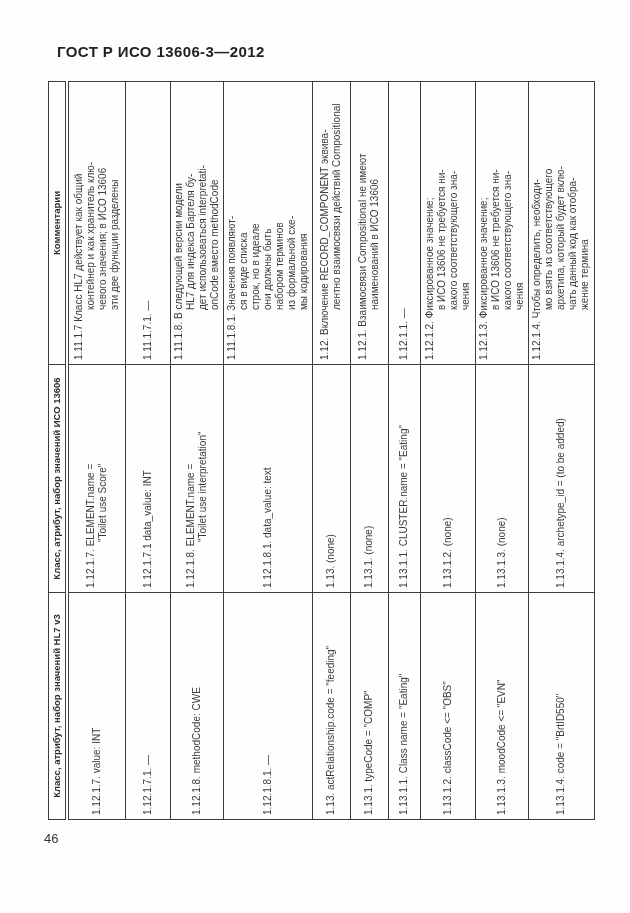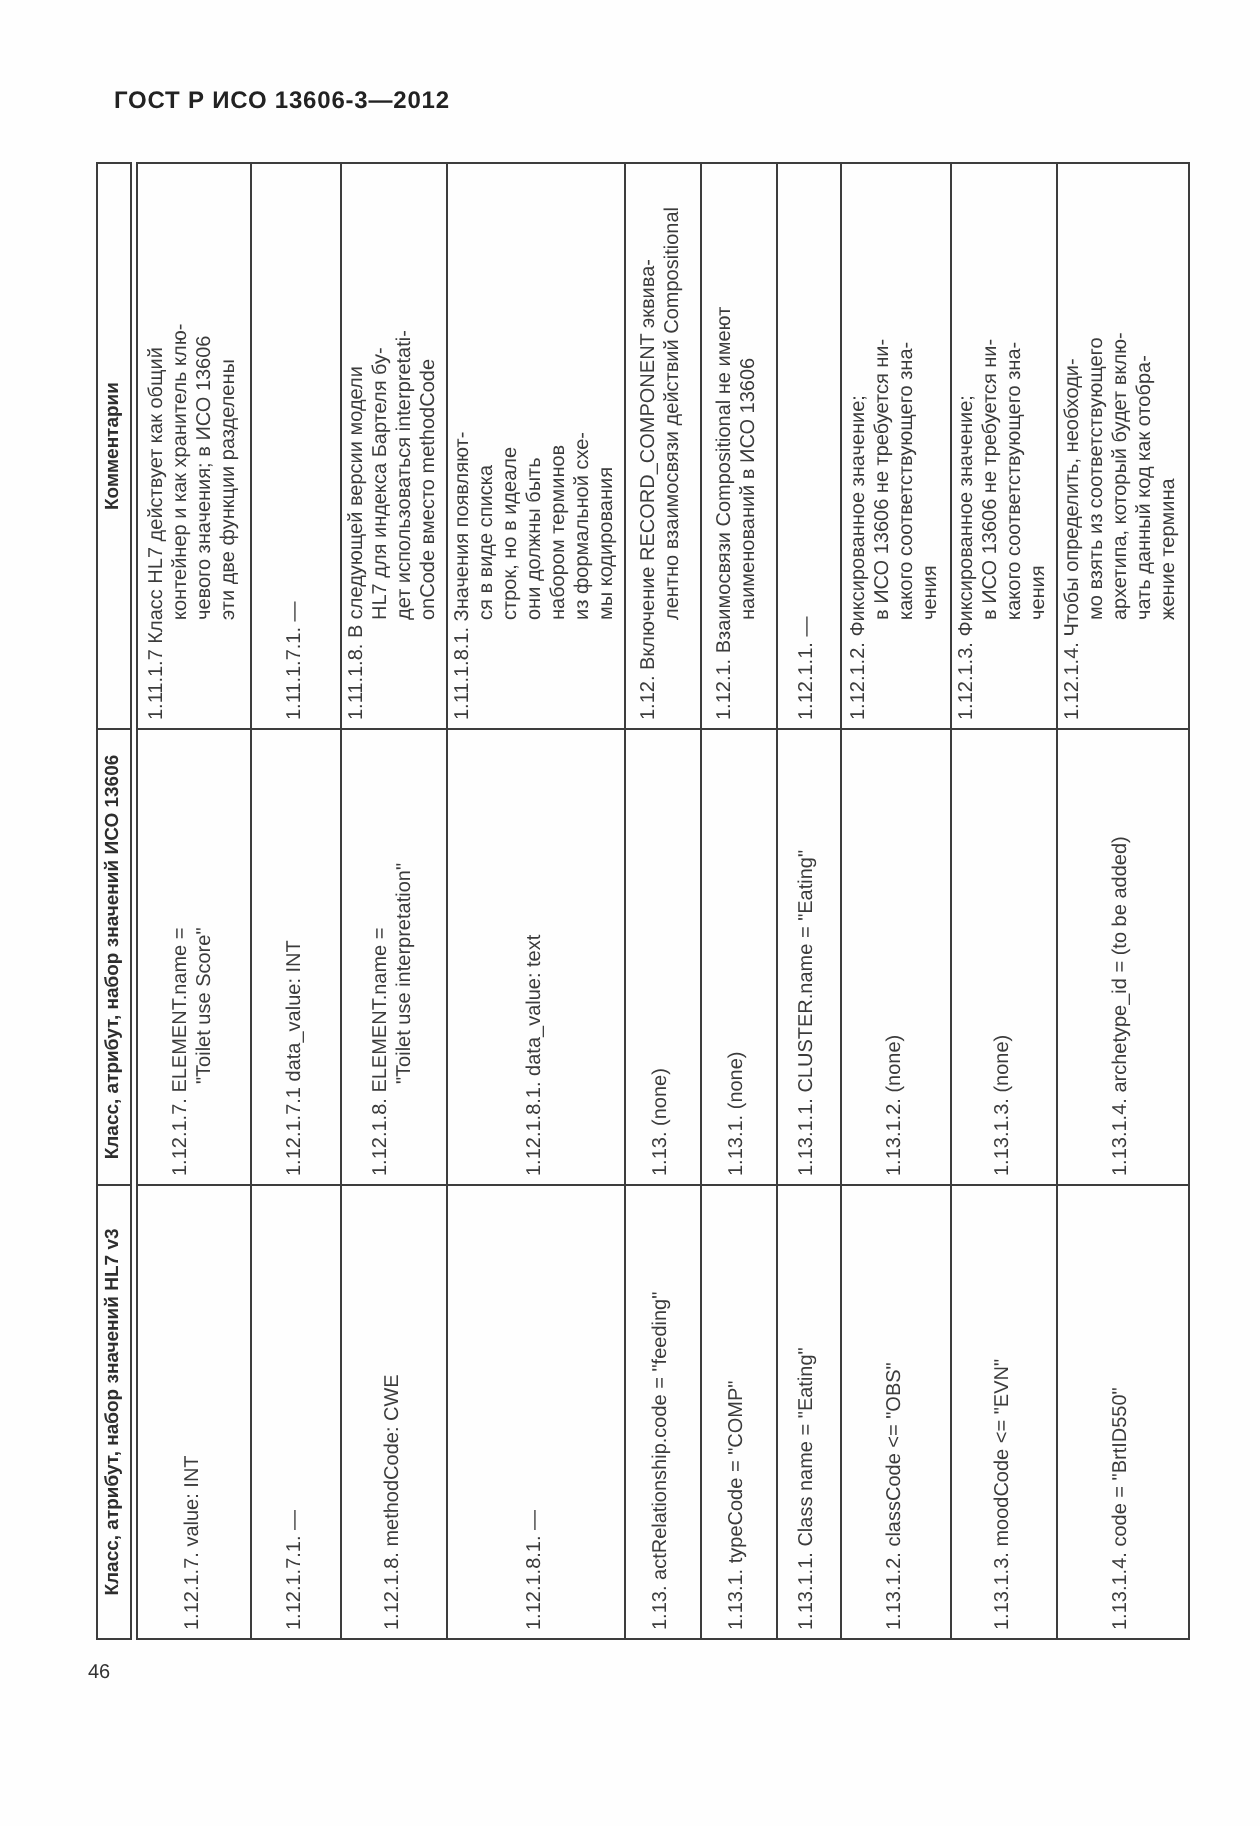--- a/index.html
+++ b/index.html
@@ -11,30 +11,30 @@
     overflow: hidden;
   }
   .page {
     position: relative;
     width: 630px; height: 913px;
     background: #fefefe;
   }
   .doc-header {
     position: absolute;
     left: 57px; top: 43px;
-    font-size: 12px;
+    font-size: 15px;
     font-weight: bold;
     letter-spacing: 0.4px;
     color: #222222;
     white-space: nowrap;
   }
   .page-number {
     position: absolute;
     left: 44px; top: 831px;
-    font-size: 10px;
+    font-size: 13px;
     color: #333333;
   }
   
   .table-wrap {
     position: absolute;
     left: 48px; top: 820px;
     width: 738px; height: 536px;
     transform: rotate(-90deg);
     transform-origin: 0 0;
   }

